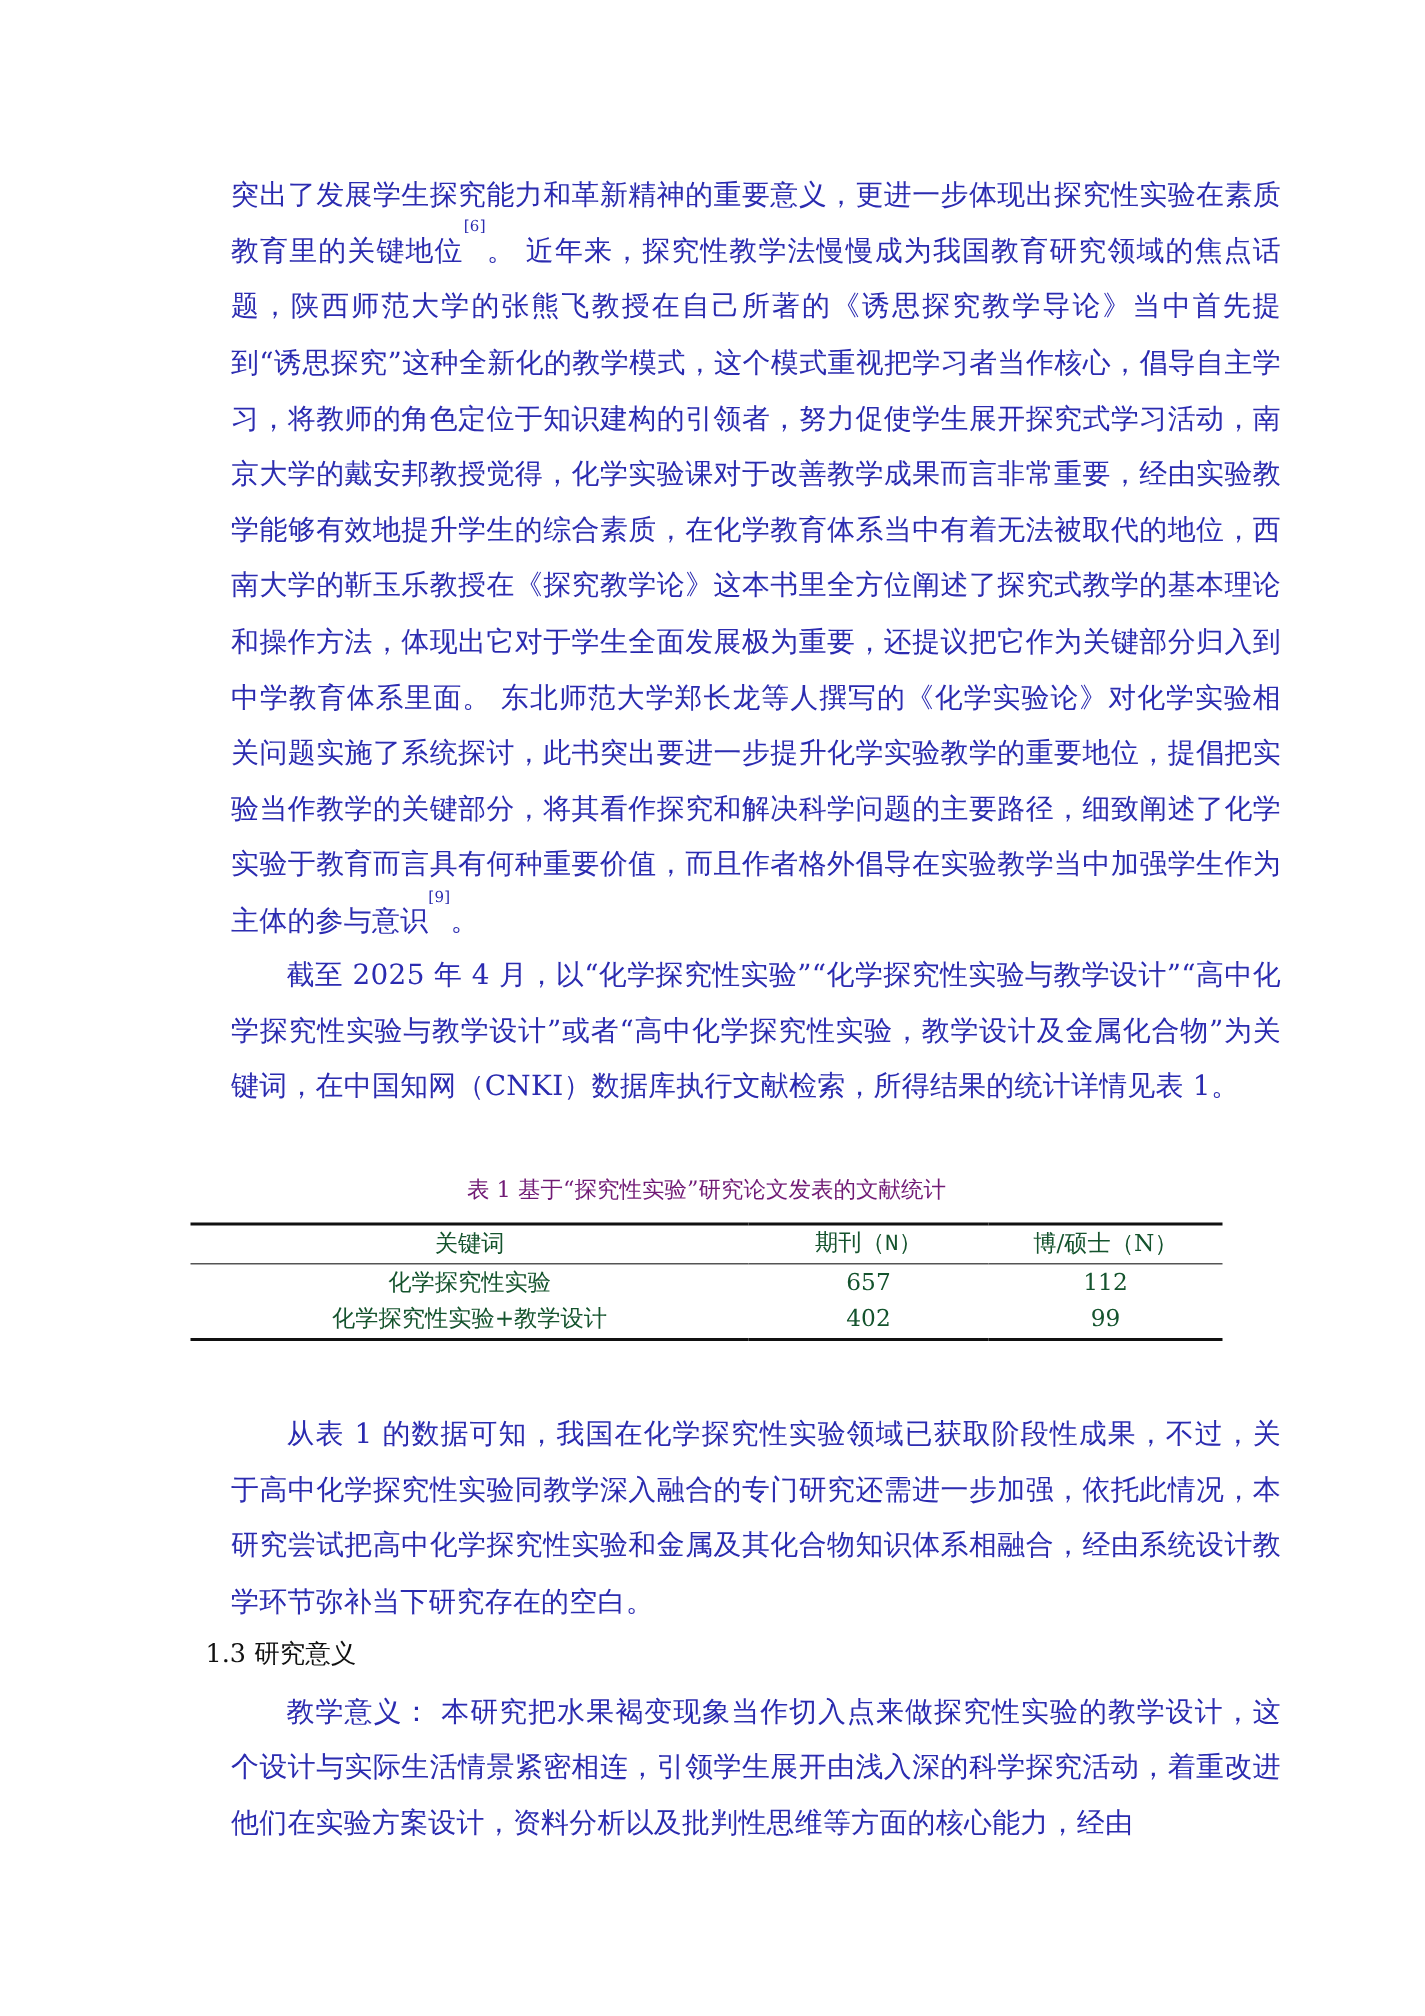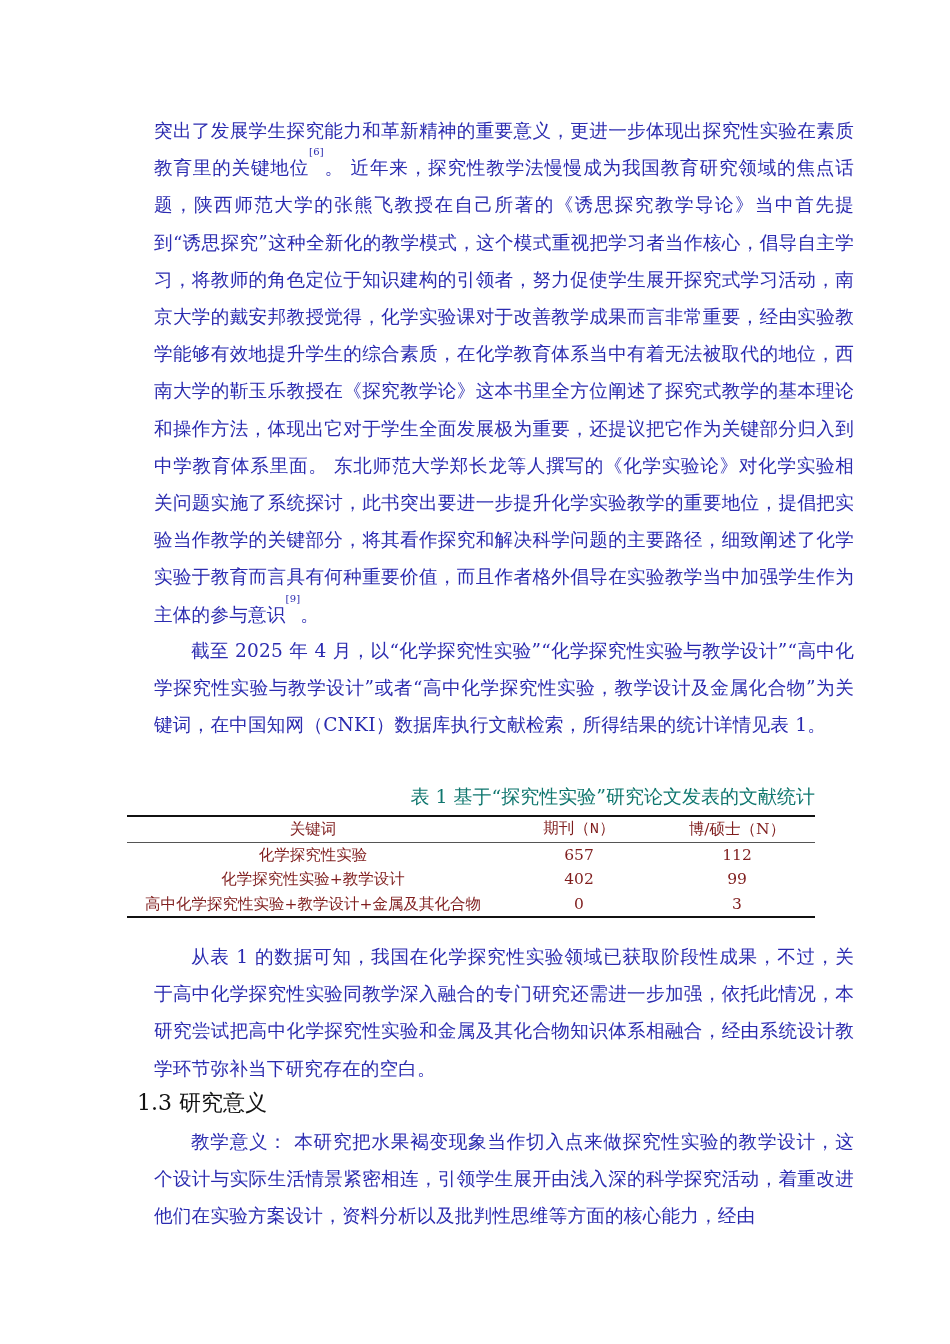--- a/index.html
+++ b/index.html
@@ -42,52 +42,52 @@
     top: -2px;
     line-height: 1;
   }
   #para1 { top: 112px; }
   #para2 { top: 632px; }
   #table-caption {
     position: absolute;
     top: 784px;
     left: 127px;
     width: 688px;
-    text-align: right;
-    font-size: 19px;
-    color: #0f766e;
+    text-align: center;
+    font-size: 15px;
+    color: #701a75;
   }
   #stats-table {
     position: absolute;
     top: 815px;
     left: 127px;
     width: 688px;
     border-collapse: collapse;
     font-size: 15.5px;
-    color: #7f1d1d;
+    color: #14532d;
   }
   #stats-table thead tr { border-top: 2px solid #111; border-bottom: 1.5px solid #555; }
   #stats-table tbody tr:last-child { border-bottom: 2px solid #111; }
   #stats-table th, #stats-table td {
     font-weight: normal;
     text-align: center;
     padding: 0;
     height: 24.5px;
     line-height: 24.5px;
   }
   #stats-table th { height: 24px; }
   .col-kw { width: 372px; }
   .col-j { width: 160px; font-family: Liberation Mono, monospace; }
   .col-d { width: 156px; }
   #para3 { top: 938px; }
   #section-heading {
     position: absolute;
     top: 1088px;
     left: 137px;
-    font-size: 22px;
+    font-size: 17px;
     line-height: 30px;
     color: #111;
   }
   #para4 { top: 1123px; }
 </style>
 </head>
 <body>
 
 <div class="page">
 
@@ -113,25 +113,20 @@
       <tr>
         <td>化学探究性实验</td>
         <td>657</td>
         <td>112</td>
       </tr>
       <tr>
         <td>化学探究性实验+教学设计</td>
         <td>402</td>
         <td>99</td>
       </tr>
-      <tr>
-        <td>高中化学探究性实验+教学设计+金属及其化合物</td>
-        <td>0</td>
-        <td>3</td>
-      </tr>
     </tbody>
   </table>
 
   <div class="body-text" id="para3">
     <p class="indent">从表 1 的数据可知，我国在化学探究性实验领域已获取阶段性成果，不过，关于高中化学探究性实验同教学深入融合的专门研究还需进一步加强，依托此情况，本研究尝试把高中化学探究性实验和金属及其化合物知识体系相融合，经由系统设计教学环节弥补当下研究存在的空白。</p>
   </div>
 
   <div id="section-heading">1.3 研究意义</div>
 
   <div class="body-text" id="para4">

